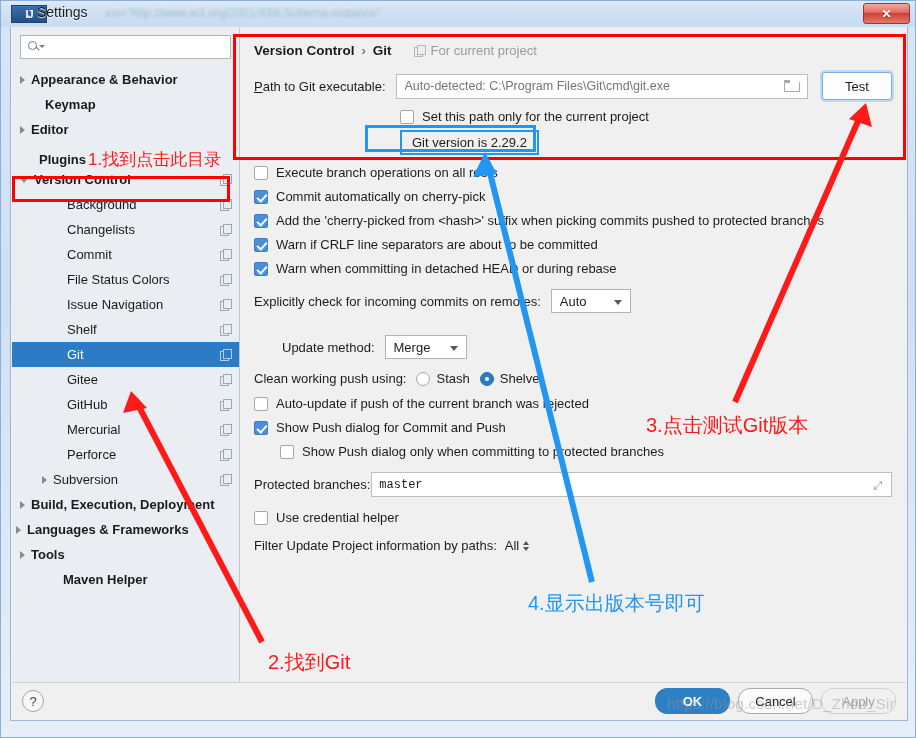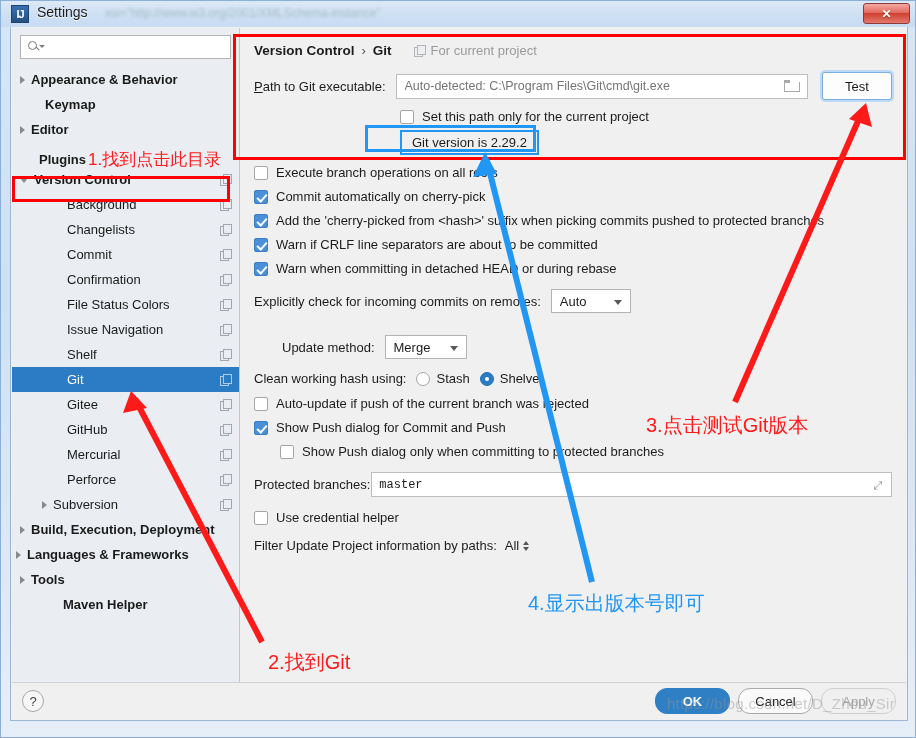--- a/index.html
+++ b/index.html
@@ -30,21 +30,21 @@
   .title-ghost {
     position: absolute; left: 104px; top: 2px; width: 500px; height: 20px;
     color: rgba(80,130,110,0.35);
     font-size: 12px; line-height: 20px;
     filter: blur(1.6px);
     white-space: nowrap; overflow: hidden;
     user-select: none;
   }
   .app-icon {
     position: absolute; left: 10px; top: 4px;
-    width: 18px; height: 18px;
+    width: 36px; height: 18px;
     background: linear-gradient(to bottom,#3a6fb0,#23507f);
     border: 1px solid #1d4470;
     color: #fff; font-size: 11px; font-weight: bold;
     display: flex; align-items: center; justify-content: center;
     letter-spacing: -1px;
   }
   .win-title {
     position: absolute; left: 36px; top: 3px;
     font-size: 14px; color: #1a1a1a;
     text-shadow: 0 1px 1px rgba(255,255,255,0.9);
@@ -374,25 +374,20 @@
                 <span class="tree-label">Changelists</span>
                 <span class="copy-icon"></span>
               </div>
               <div class="tree-row" style="padding-left: 44px;">
                 <span class="arrow blank"></span>
                 <span class="tree-label">Commit</span>
                 <span class="copy-icon"></span>
               </div>
               <div class="tree-row" style="padding-left: 44px;">
                 <span class="arrow blank"></span>
-                <span class="tree-label">Confirmation</span>
-                <span class="copy-icon"></span>
-              </div>
-              <div class="tree-row" style="padding-left: 44px;">
-                <span class="arrow blank"></span>
                 <span class="tree-label">File Status Colors</span>
                 <span class="copy-icon"></span>
               </div>
               <div class="tree-row" style="padding-left: 44px;">
                 <span class="arrow blank"></span>
                 <span class="tree-label">Issue Navigation</span>
                 <span class="copy-icon"></span>
               </div>
               <div class="tree-row" style="padding-left: 44px;">
                 <span class="arrow blank"></span>
@@ -509,21 +504,21 @@
 
           <div class="row" style="margin-top:22px;margin-left:28px;">
             <span class="lbl">Update method:</span>
             <span class="select" style="margin-left:10px; width:82px;">
               <span>Merge</span>
               <i class="caret"></i>
             </span>
           </div>
 
           <div class="row" style="margin-top:12px;">
-            <span class="lbl">Clean working hash using:</span>
+            <span class="lbl">Clean working push using:</span>
             <span class="radio"></span>
             <span class="lbl">Stash</span>
             <span class="radio on"></span>
             <span class="lbl">Shelve</span>
           </div>
 
           <div id="checkbox-group-2" style="margin-top:10px;">
               <div class="chk-row">
                 <span class="chk"></span>
                 <span class="chk-label">Auto-update if push of the current branch was rejected</span>

